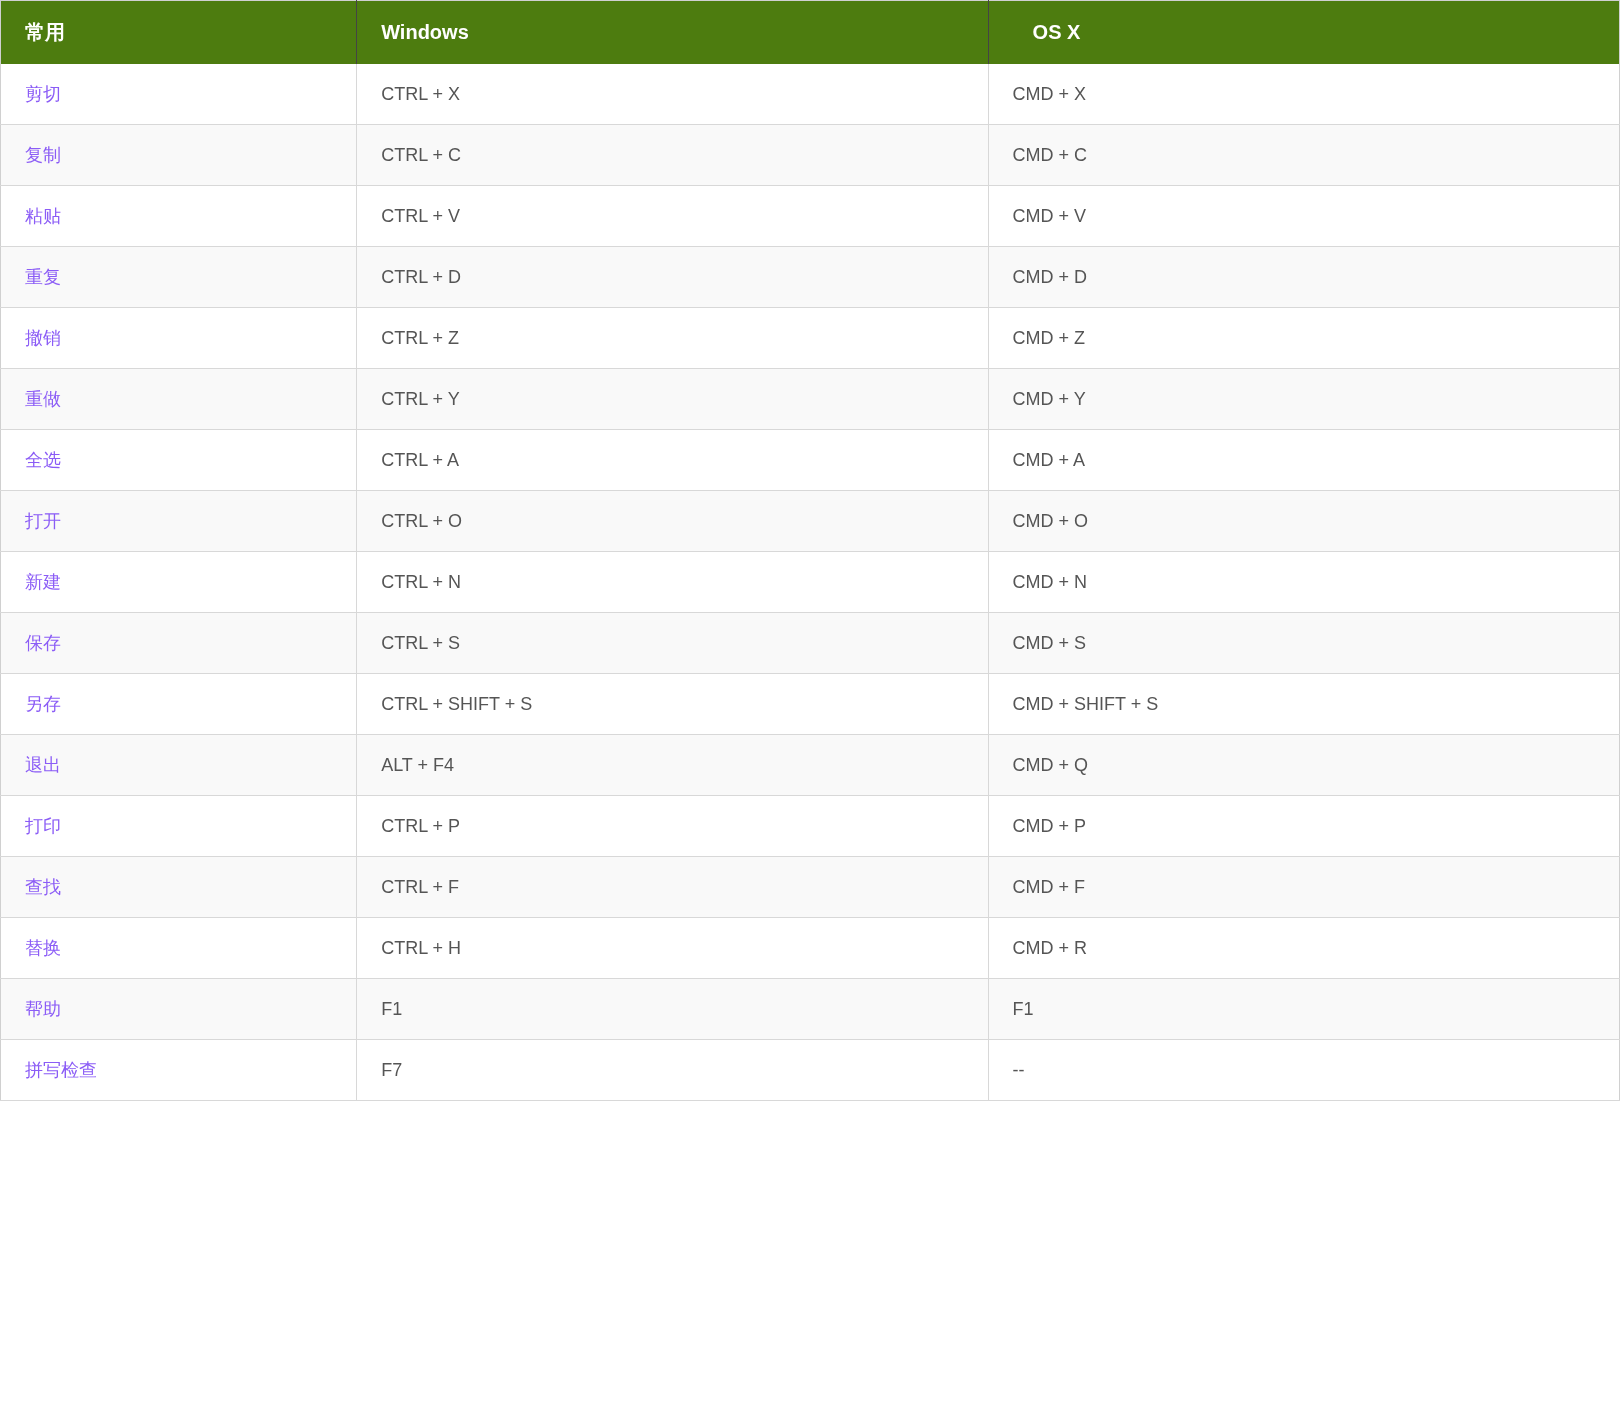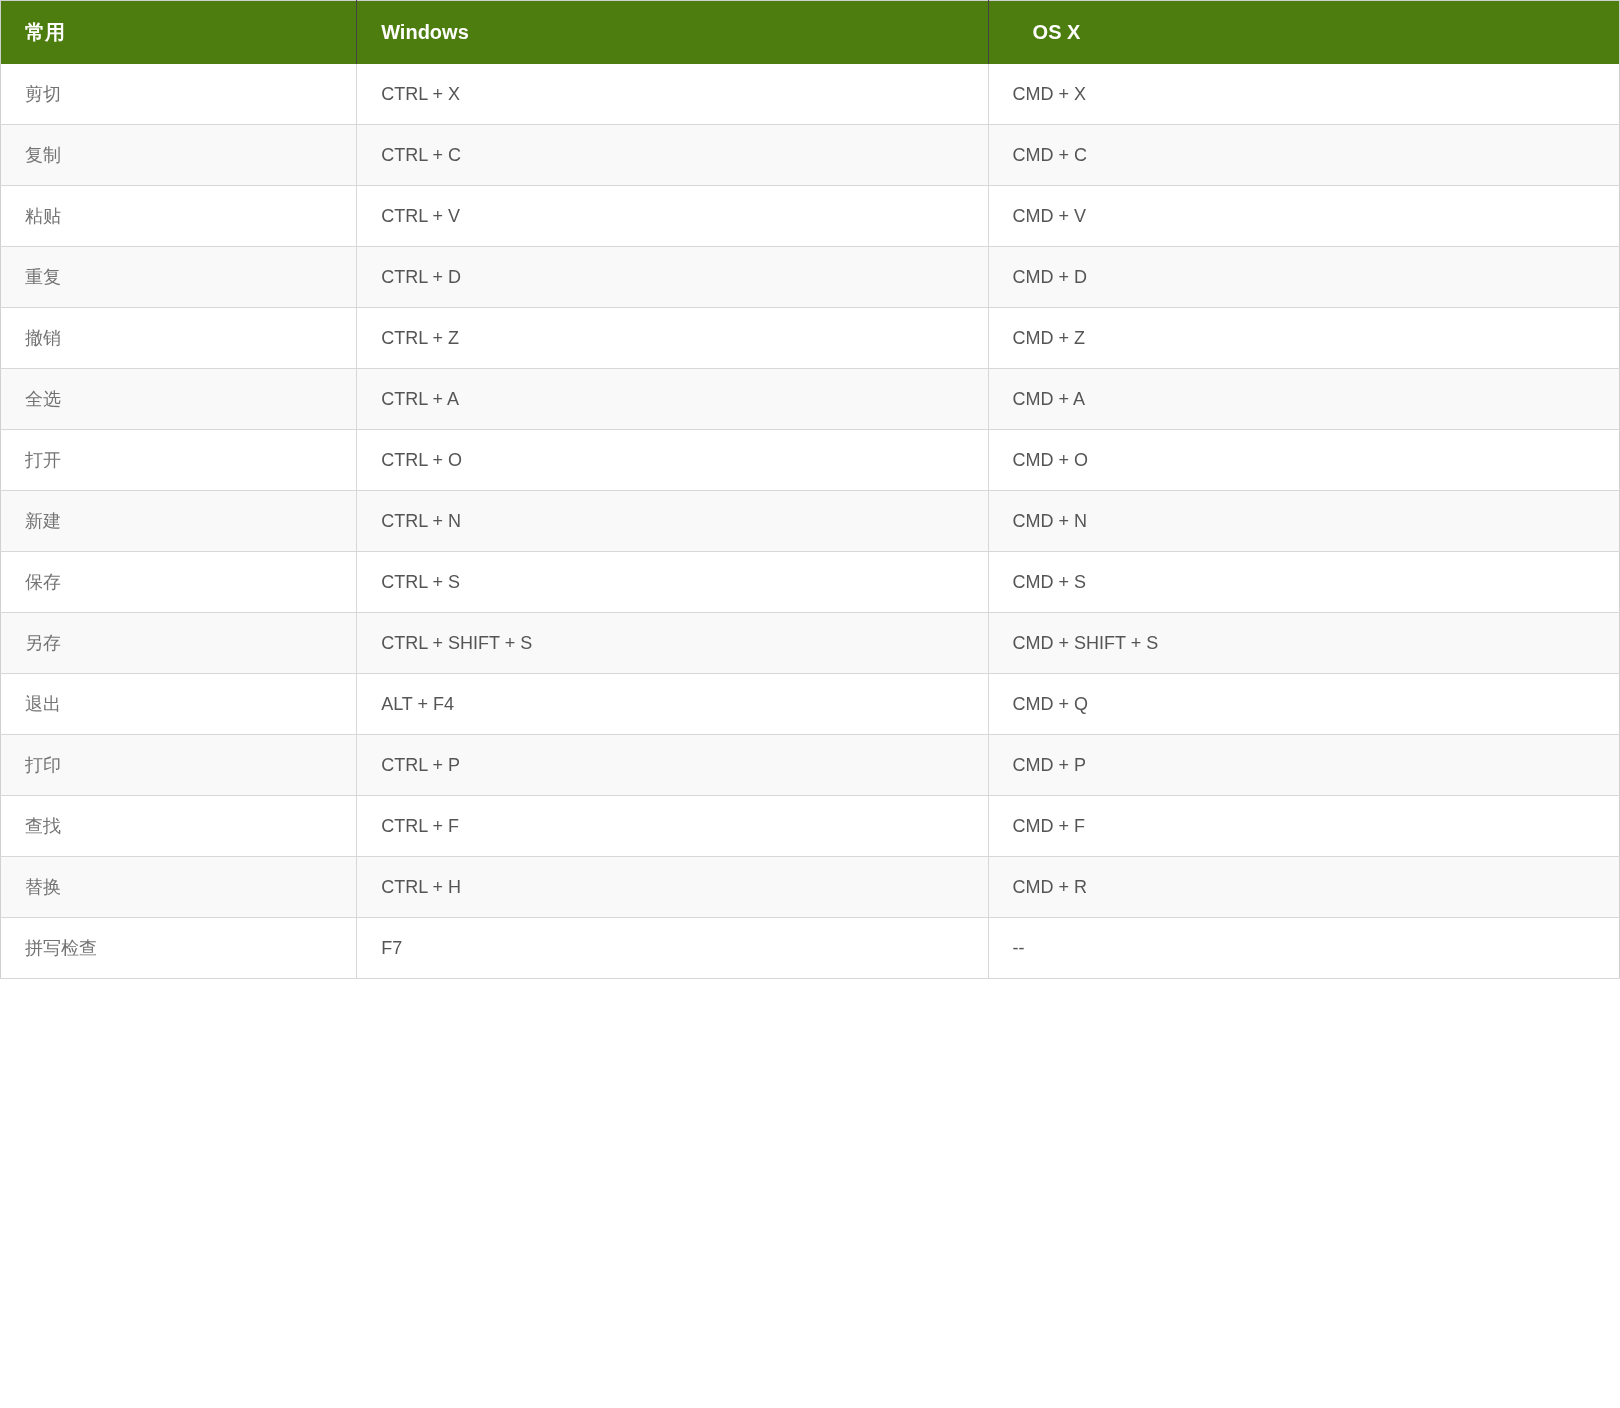--- a/index.html
+++ b/index.html
@@ -59,21 +59,21 @@
       vertical-align: middle;
     }
 
     .table-container tbody td:last-child {
       border-right: none;
       margin-left: 42px;
     }
 
     .table-container tbody td:first-child {
       font-weight: 500;
-      color: #737373;
+      color: #8b5cf6;
       width: 22%;
     }
 
     .table-container tbody td:nth-child(2),
     .table-container tbody td:nth-child(3) {
       width: 39%;
       color: #555555;
     }
 
     .col-common {
@@ -117,20 +117,25 @@
         <td>重复</td>
         <td>CTRL + D</td>
         <td>CMD + D</td>
       </tr>
       <tr>
         <td>撤销</td>
         <td>CTRL + Z</td>
         <td>CMD + Z</td>
       </tr>
       <tr>
+        <td>重做</td>
+        <td>CTRL + Y</td>
+        <td>CMD + Y</td>
+      </tr>
+      <tr>
         <td>全选</td>
         <td>CTRL + A</td>
         <td>CMD + A</td>
       </tr>
       <tr>
         <td>打开</td>
         <td>CTRL + O</td>
         <td>CMD + O</td>
       </tr>
       <tr>
@@ -162,18 +167,23 @@
         <td>查找</td>
         <td>CTRL + F</td>
         <td>CMD + F</td>
       </tr>
       <tr>
         <td>替换</td>
         <td>CTRL + H</td>
         <td>CMD + R</td>
       </tr>
       <tr>
+        <td>帮助</td>
+        <td>F1</td>
+        <td>F1</td>
+      </tr>
+      <tr>
         <td>拼写检查</td>
         <td>F7</td>
         <td>--</td>
       </tr>
     </tbody>
 </table>
 
 </body></html>

